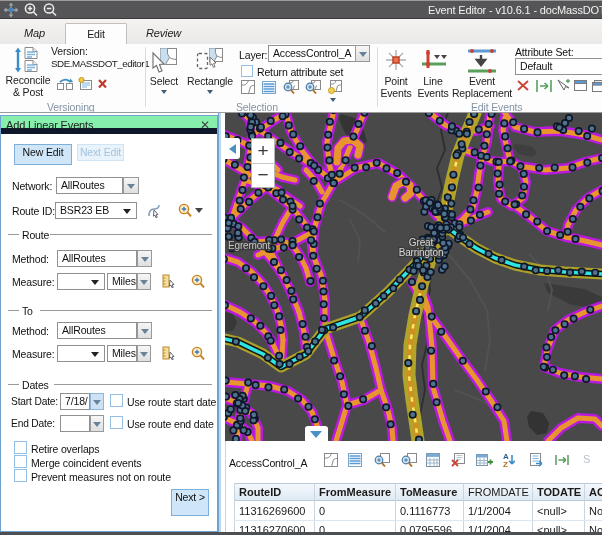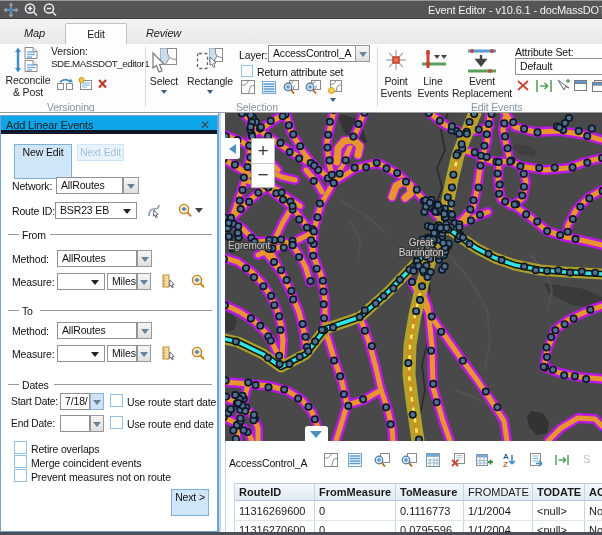--- a/index.html
+++ b/index.html
@@ -18,21 +18,21 @@
 .gsep { position:absolute; top:3px; width:1px; height:60px; background:#dcdcdc; }
 .glabel { position:absolute; top:57px; font-size:10.5px; color:#8595a3; }
 .btnlabel { position:absolute; font-size:10.5px; color:#222; text-align:center; line-height:11.5px; }
 .small-dd { position:absolute; width:0; height:0; border-left:3px solid transparent; border-right:3px solid transparent; border-top:4px solid #3f5c75; }
 .combo { position:absolute; background:#fff; border:1px solid #919191; font-size:10.5px; color:#111; }
 .combo span { position:absolute; left:4px; top:1px; white-space:nowrap; }
 .ddbtn { position:absolute; background:linear-gradient(#f6f6f6,#dfdfdf); border:1px solid #999; }
 .ddbtn:after { content:""; position:absolute; left:50%; top:50%; margin:-2px 0 0 -4px; border-left:4px solid transparent; border-right:4px solid transparent; border-top:5px solid #67839b; }
 
 #panel { left:0; top:115px; width:218px; height:417px; background:#fff; border:1px solid #71a3d1; }
-#panel .hdr { position:absolute; left:0; top:0; width:100%; height:18px; border-bottom:4px solid #0f172a; background:#0ea5e9;text-align:center; }
+#panel .hdr { position:absolute; left:0; top:0; width:100%; height:18px; border-bottom:6px solid #0f172a; background:#86efac;text-align:center; }
 #panel .hdr .t { position:absolute; left:5px; top:3px; font-size:11px; color:#222; }
 #panel .hdr .x { position:absolute; right:7px; top:2px; font-size:12px; color:#444; }
 .plabel { position:absolute; font-size:10.5px; color:#111; white-space:nowrap; }
 .sep { position:absolute; height:12px; font-size:10.5px; color:#111; }
 .sep .l1 { position:absolute; top:5px; height:1px; background:#9a9a9a; }
 .sep .l2 { position:absolute; top:5px; height:1px; background:#9a9a9a; }
 .cb { position:absolute; width:13px; height:13px; background:#fff; border:1px solid #94bfe4; }
 .blubtn { position:absolute; background:#cfe5f8; border:1px solid #7fb0dc; text-align:center; font-size:10.5px; color:#111; white-space:nowrap; }
 
 #split { left:218px; top:113px; width:7px; height:422px; background:#fff; }
@@ -209,21 +209,21 @@
   <div class="glabel" style="left:47px">Versioning</div>
   <div class="glabel" style="left:236px">Selection</div>
   <div class="glabel" style="left:471px">Edit Events</div>
 </div>
 
 <div id="panel" class="abs">
   <div class="hdr">
       <span class="t">Add Linear Events</span>
       <span class="x">✕</span>
     </div>
-  <div class="blubtn" style="left:13px;top:28px;width:58px;height:35px;line-height:15px">New Edit</div>
+  <div class="blubtn" style="left:13px;top:28px;width:58px;height:21px;line-height:15px">New Edit</div>
 <div class="blubtn" style="left:76px;top:28px;width:47px;height:17px;line-height:15px;background:#e9f3fb;border-color:#cfe4f4;color:#a3c3de">Next Edit</div>
 
 <div class="plabel" style="left:11px;top:64px">Network:</div>
 <div class="combo" style="left:55px;top:61px;width:67px;height:17px">
       <span>AllRoutes</span>
     </div>
 <div class="ddbtn" style="left:122px;top:61px;width:16px;height:17px"></div>
 
 <div class="plabel" style="left:11px;top:89px">Route ID:</div>
 <div class="combo" style="left:54px;top:86px;width:82px;height:17px">
@@ -236,21 +236,21 @@
 </svg>
 <svg class="ic" style="left:177px;top:87px" width="26" height="15" viewBox="0 0 26 15">
   <circle cx="6" cy="6" r="4.6" fill="#fdeeca" stroke="#c9811e" stroke-width="1.4"></circle>
   <path d="M3.8,6 h4.4 M6,3.8 v4.4" stroke="#3b79b5" stroke-width="1.3"></path>
   <path d="M9.4,9.4 L13,13.4" stroke="#c9811e" stroke-width="2"></path>
   <path d="M17,5 h8 l-4,5z" fill="#444"></path>
 </svg>
 
 <div class="sep" style="left:7px;top:113px;width:204px">
       <span class="l1" style="left:0;width:11px"></span>
-      <span style="position:absolute;left:14px;top:0">From</span>
+      <span style="position:absolute;left:14px;top:0">Route</span>
       <span class="l2" style="left:42px;width:162px"></span>
     </div>
 
 <div class="plabel" style="left:11px;top:137px">Method:</div>
 <div class="combo" style="left:56px;top:134px;width:80px;height:17px">
       <span>AllRoutes</span>
     </div>
 <div class="ddbtn" style="left:136px;top:134px;width:15px;height:17px"></div>
 
 <div class="plabel" style="left:11px;top:160px">Measure:</div>

